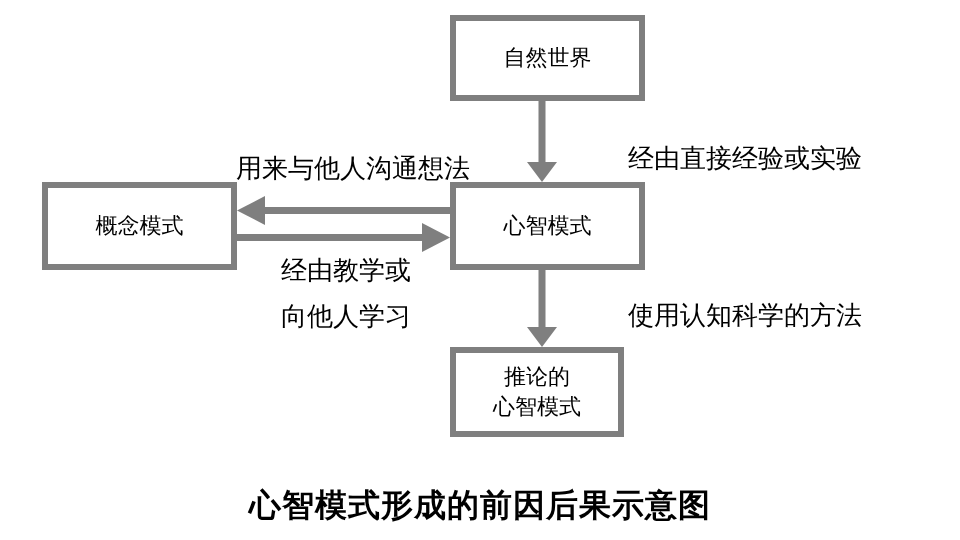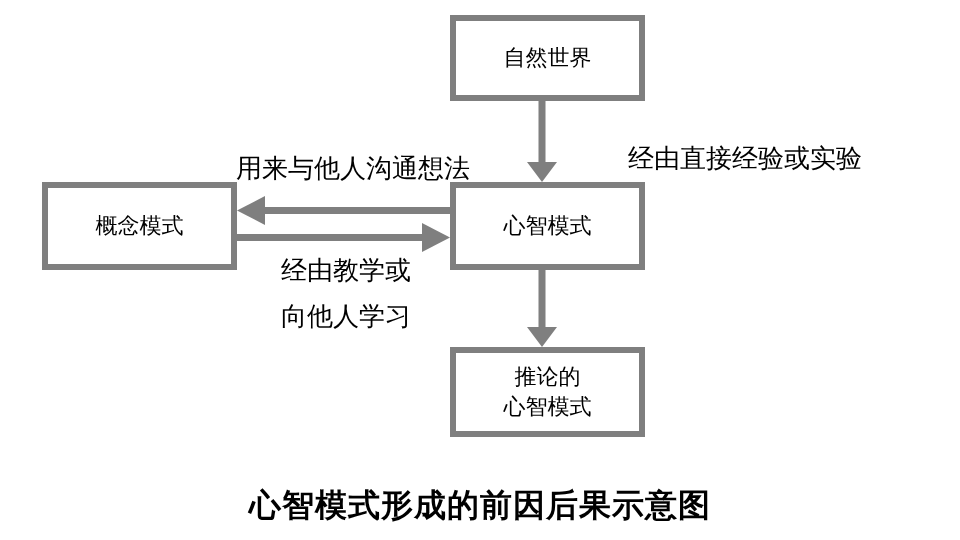--- a/index.html
+++ b/index.html
@@ -25,21 +25,21 @@
     align-items: center;
     justify-content: center;
     color: #000000;
     font-size: 22px;
     line-height: 1.35;
     text-align: center;
   }
   .node-natural   { left: 450px; top: 15px;  width: 195px; height: 86px; align-items: center; }
   .node-mental    { left: 450px; top: 182px; width: 195px; height: 88px; }
   .node-concept   { left: 42px;  top: 182px; width: 195px; height: 88px; align-items: center; }
-  .node-inferred  { left: 450px; top: 347px; width: 195px; height: 90px; }
+  .node-inferred  { left: 450px; top: 347px; width: 174px; height: 90px; }
 
   .edge-label {
     position: absolute;
     color: #000000;
     font-size: 26px;
     line-height: 1.75;
     white-space: nowrap;
   }
   .label-communicate { left: 236px; top: 146px; }
   .label-experience  { left: 628px; top: 136px; }
@@ -110,16 +110,17 @@
 
   <div class="edge-label label-communicate">用来与他人沟通想法</div>
 
   <div class="edge-label label-teaching">
     <span style="display:block;">经由教学或</span>
     <span style="display:block;">向他人学习</span>
   </div>
 
   <div class="edge-label label-experience">经由直接经验或实验</div>
 
+  <div class="edge-label label-cognitive">使用认知科学的方法</div>
 
   <div class="diagram-title">心智模式形成的前因后果示意图</div>
 
 </div>
 
 </body></html>

